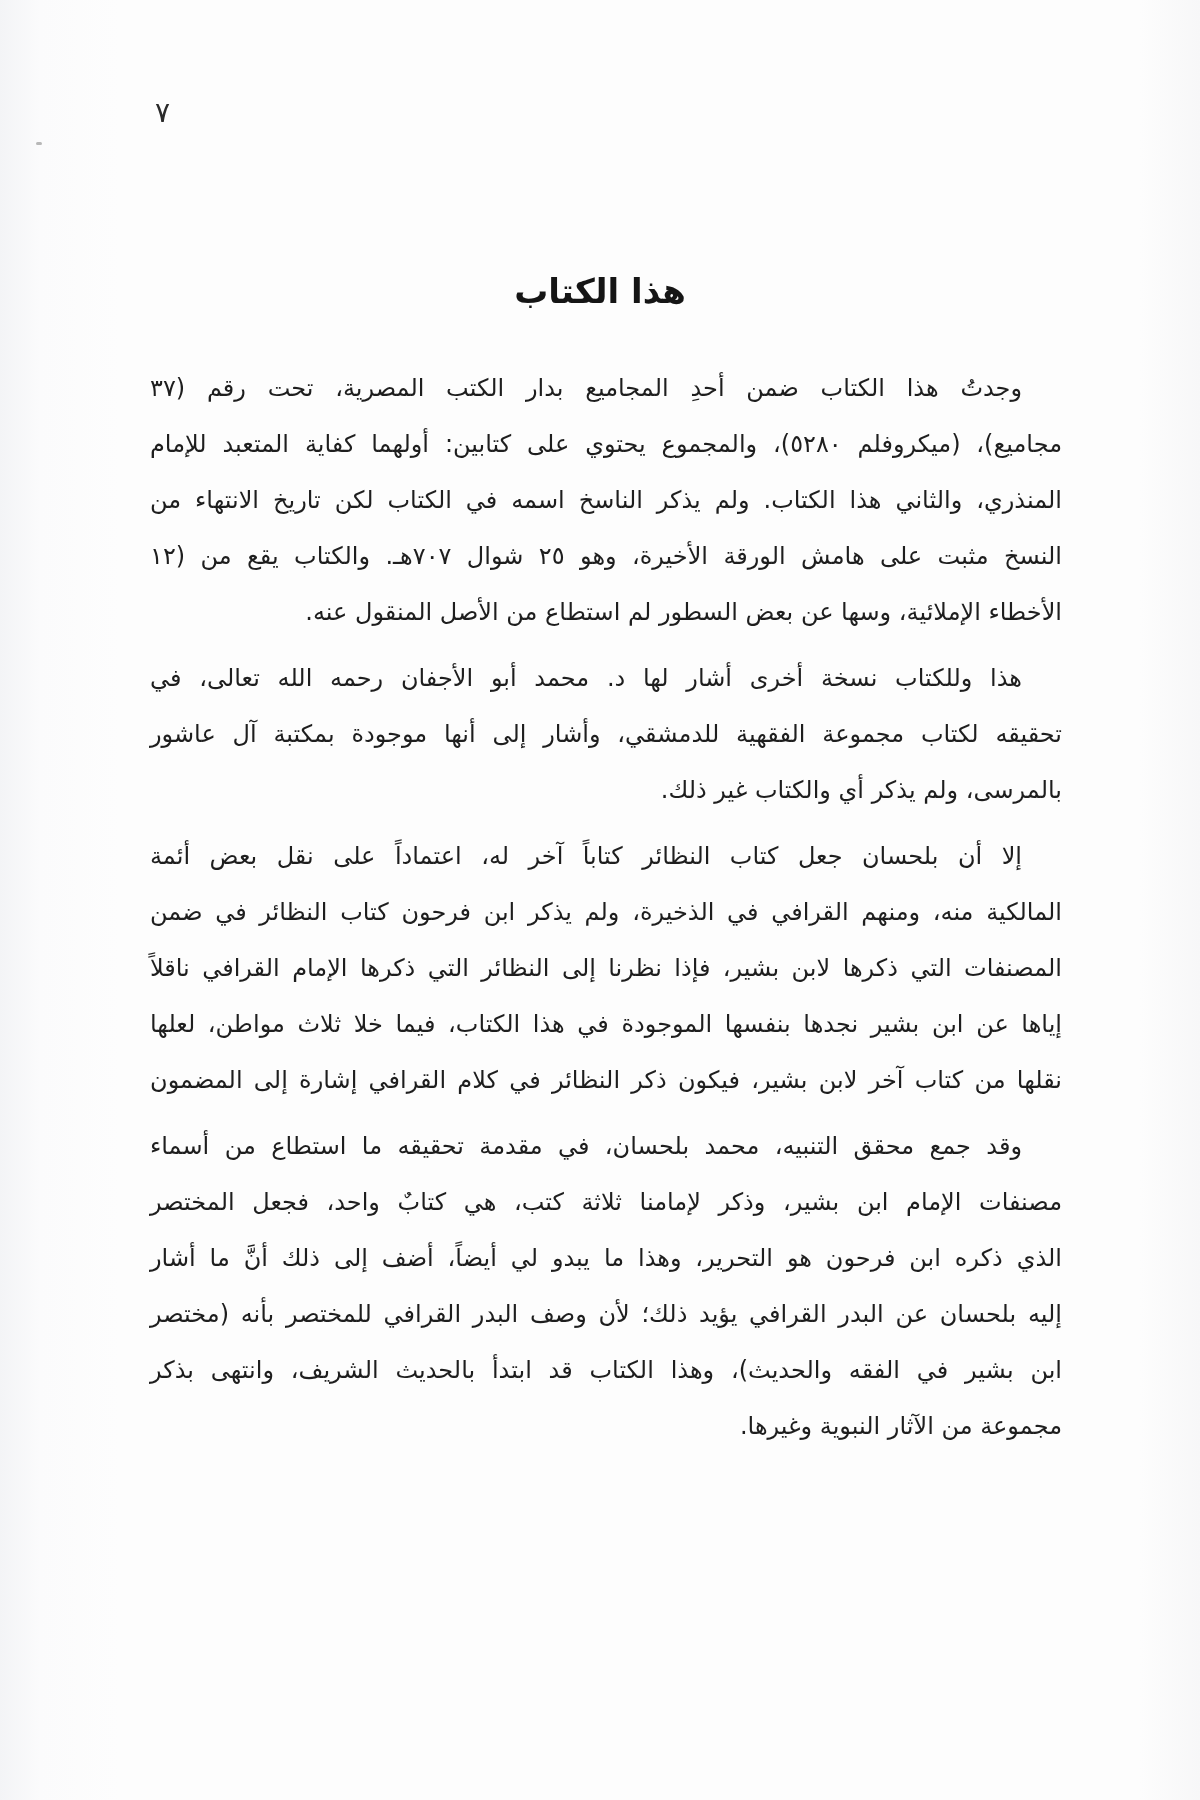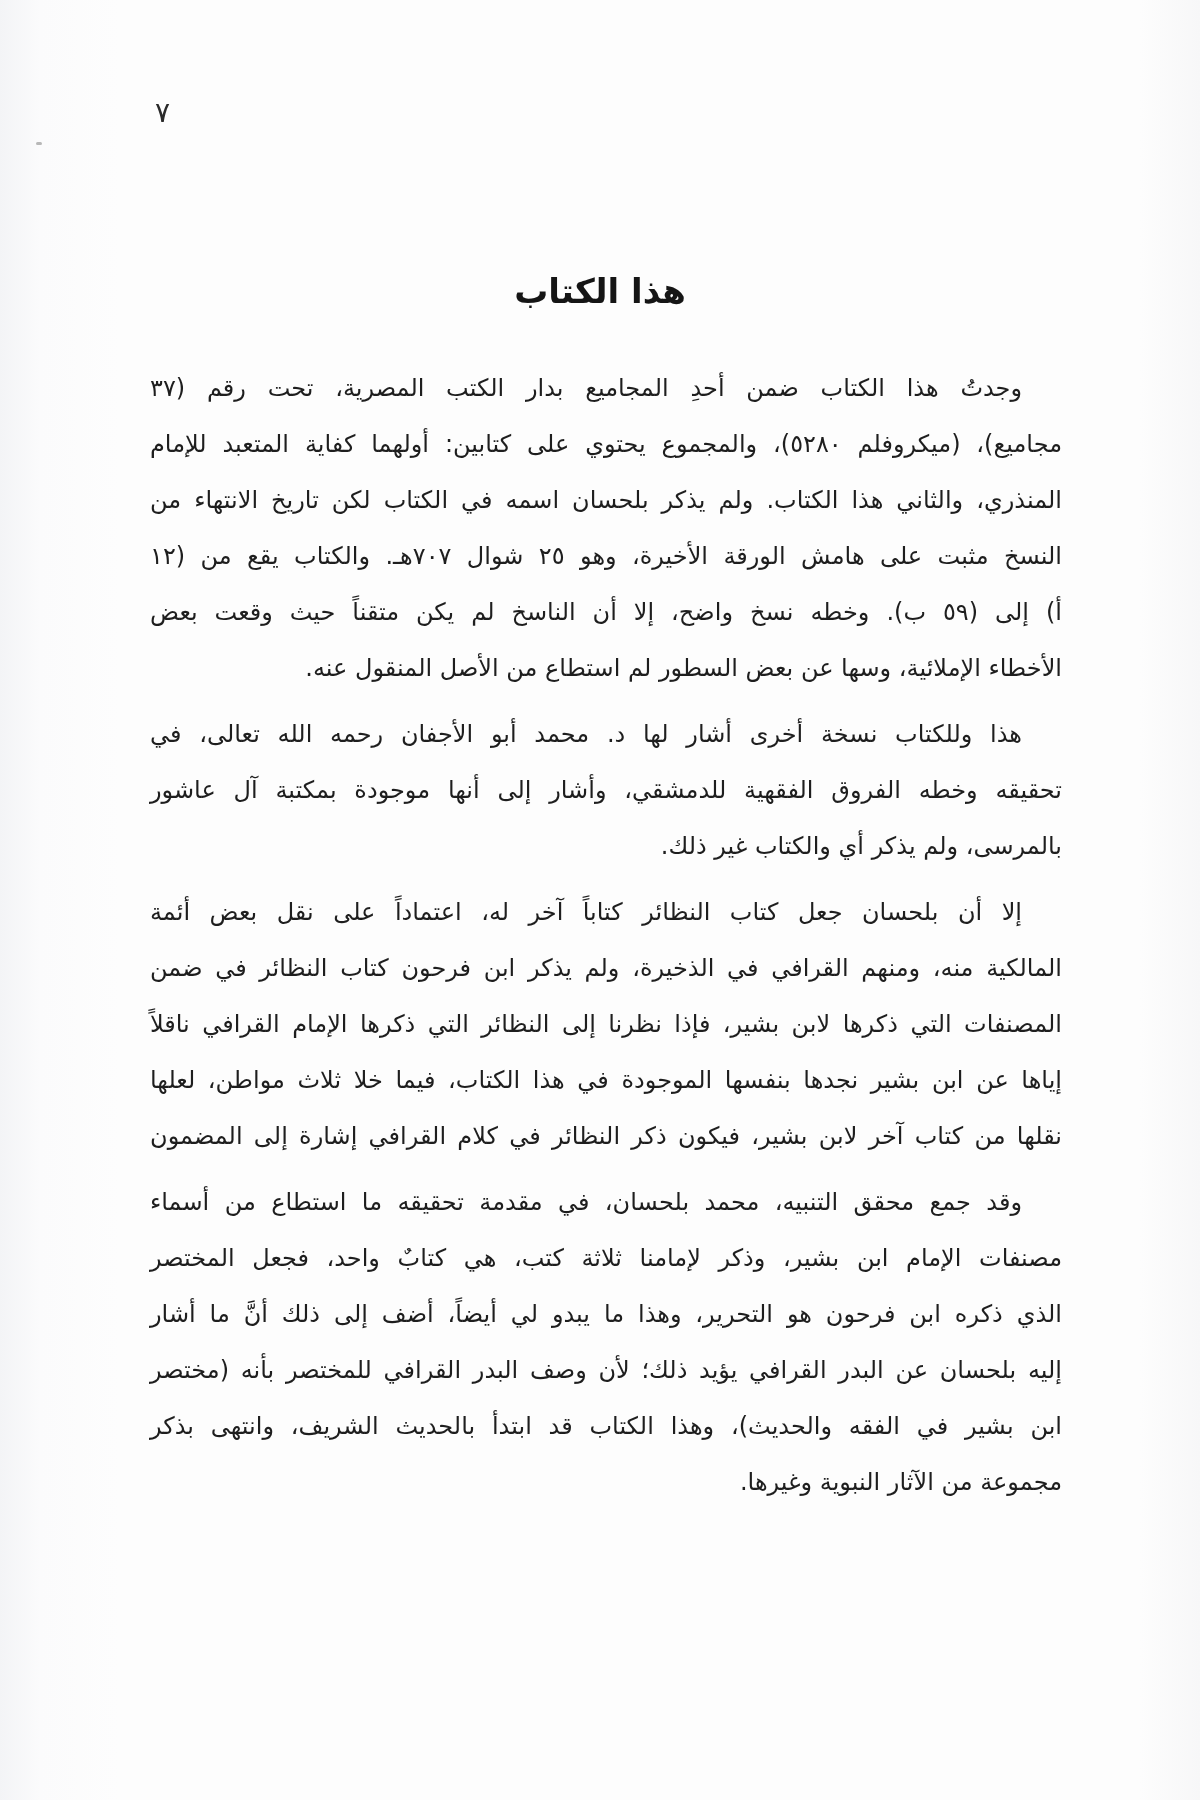--- a/index.html
+++ b/index.html
@@ -88,29 +88,28 @@
 
   <div class="page-number">٧</div>
 
   <h1 class="heading">هذا الكتاب</h1>
 
   <div class="body-text">
 
     <div class="para">
       <span class="line">وجدتُ هذا الكتاب ضمن أحدِ المجاميع بدار الكتب المصرية، تحت رقم (٣٧</span>
       <span class="line">مجاميع)، (ميكروفلم ٥٢٨٠)، والمجموع يحتوي على كتابين: أولهما كفاية المتعبد للإمام</span>
-      <span class="line">المنذري، والثاني هذا الكتاب. ولم يذكر بلحسان اسمه في الكتاب لكن تاريخ الانتهاء من</span>
+      <span class="line">المنذري، والثاني هذا الكتاب. ولم يذكر الناسخ اسمه في الكتاب لكن تاريخ الانتهاء من</span>
       <span class="line">النسخ مثبت على هامش الورقة الأخيرة، وهو ٢٥ شوال ٧٠٧هـ. والكتاب يقع من (١٢</span>
-      <span class="line">أ) إلى (٥٩ ب). وخطه نسخ واضح، إلا أن الناسخ لم يكن متقناً حيث وقعت بعض</span>
       <span class="line last">الأخطاء الإملائية، وسها عن بعض السطور لم استطاع من الأصل المنقول عنه.</span>
     </div>
 
     <div class="para">
       <span class="line">هذا وللكتاب نسخة أخرى أشار لها د. محمد أبو الأجفان رحمه الله تعالى، في</span>
-      <span class="line">تحقيقه وخطه الفروق الفقهية للدمشقي، وأشار إلى أنها موجودة بمكتبة آل عاشور</span>
+      <span class="line">تحقيقه لكتاب مجموعة الفقهية للدمشقي، وأشار إلى أنها موجودة بمكتبة آل عاشور</span>
       <span class="line last">بالمرسى، ولم يذكر أي والكتاب غير ذلك.</span>
     </div>
 
     <div class="para">
       <span class="line">إلا أن بلحسان جعل كتاب النظائر كتاباً آخر له، اعتماداً على نقل بعض أئمة</span>
       <span class="line">المالكية منه، ومنهم القرافي في الذخيرة، ولم يذكر ابن فرحون كتاب النظائر في ضمن</span>
       <span class="line">المصنفات التي ذكرها لابن بشير، فإذا نظرنا إلى النظائر التي ذكرها الإمام القرافي ناقلاً</span>
       <span class="line">إياها عن ابن بشير نجدها بنفسها الموجودة في هذا الكتاب، فيما خلا ثلاث مواطن، لعلها</span>
       <span class="line">نقلها من كتاب آخر لابن بشير، فيكون ذكر النظائر في كلام القرافي إشارة إلى المضمون</span>
     </div>

